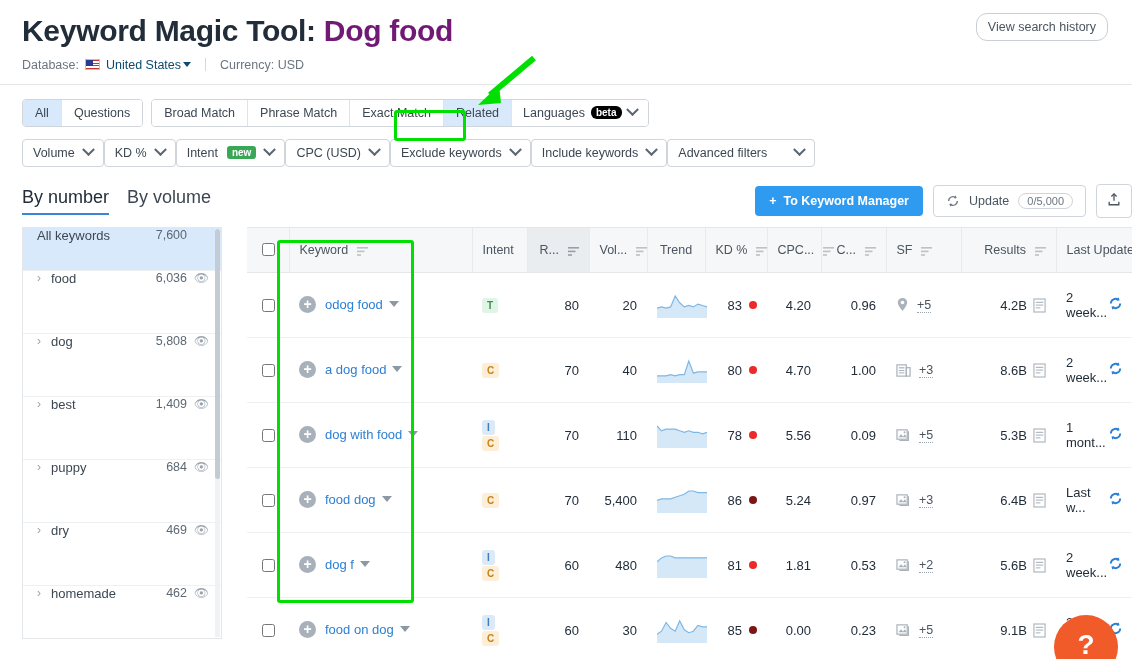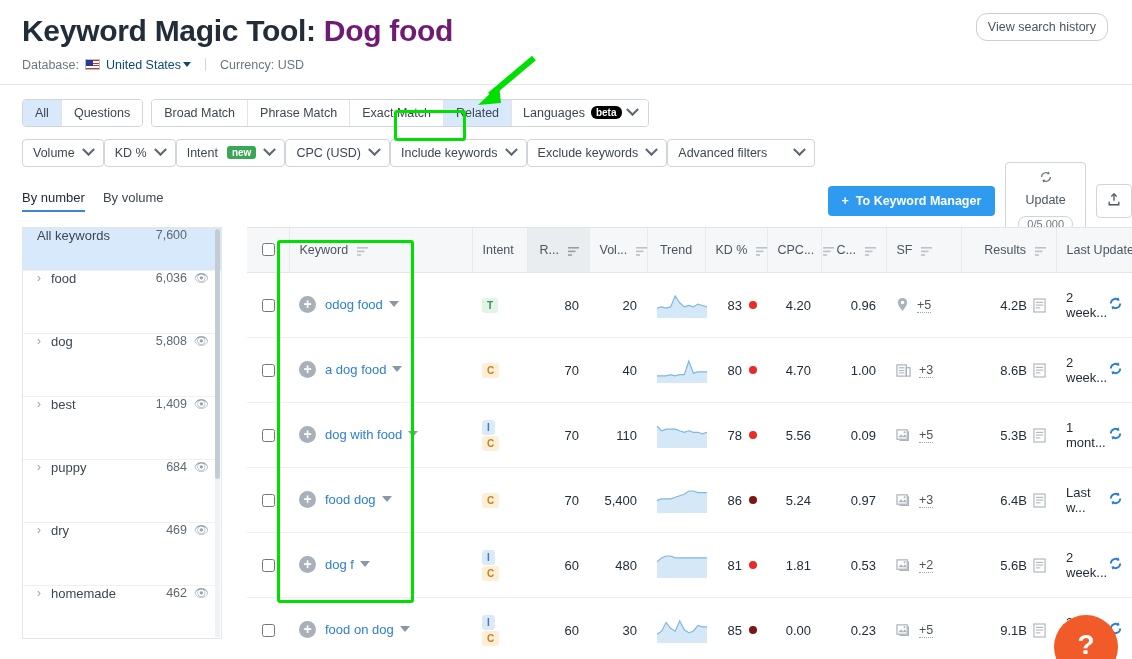--- a/index.html
+++ b/index.html
@@ -57,33 +57,33 @@
           background:#fff; padding:6px 10px; font-size:12.5px; color:#3d4752; cursor:pointer; white-space:nowrap; }
   .newbadge { background:#3aa757; color:#fff; font-size:10px; font-weight:bold; border-radius:3px; padding:1px 5px; }
 
   
   .anno-box { position:absolute; border:3px solid #00e000; border-radius:3px; pointer-events:none; z-index:40; }
   .anno-arrow { position:absolute; pointer-events:none; z-index:41; }
 
   
   .statsbar { display:flex; align-items:center; margin-top:17px; padding-left:22px; height:34px; }
   .segs { display:flex; gap:18px; width:200px; }
-  .seg { font-size:13px; color:#3d4752; cursor:pointer; padding-bottom:5px; }
+  .seg { font-size:18px; color:#3d4752; cursor:pointer; padding-bottom:5px; }
   .seg.on { border-bottom:2px solid #3a86d6; color:#222d3a; }
   .sumgroup { display:flex; align-items:center; gap:0; font-size:12.5px; color:#4a5560; margin-left:25px; }
   .sumgroup b { color:#222d3a; }
   .sumitem { padding:0 13px; }
   .sumitem:first-child { padding-left:0; }
   .sumsep { width:1px; height:14px; background:#d9dee2; }
   .actions { margin-left:auto; display:flex; align-items:center; gap:10px; padding-right:0; }
   .kmbtn { background:#2e9bf0; color:#fff; border:none; border-radius:4px; padding:8px 14px;
            font-size:12.5px; font-weight:bold; cursor:pointer; display:flex; align-items:center; gap:7px;
            font-family:inherit; }
   .updbtn { border:1px solid #cfd5da; border-radius:4px; background:#fff; padding:7px 12px; font-size:12.5px;
-            color:#4a5560; cursor:pointer; display:flex; align-items:center; gap:9px; font-family:inherit;flex-direction:column; }
+            color:#4a5560; cursor:pointer; display:flex; align-items:center; gap:9px; font-family:inherit; }
   .pill { border:1px solid #cfd5da; border-radius:9px; padding:1px 8px; font-size:11px; color:#6c7681; }
   .expbtn { border:1px solid #cfd5da; border-radius:4px; background:#fff; padding:7px 10px; cursor:pointer; }
 
   
   .split { display:flex; margin-top:9px; }
 
   .sidebar { width:200px; margin-left:22px; border:1px solid #e3e7ea; border-top:1px solid #e3e7ea;
              position:relative; height:412px; overflow:hidden; background:#fff; }
   .grp { display:flex; height:63px; padding:0 12px 0 14px; font-size:13px; color:#3d4752;
          border-bottom:1px solid #eef1f3; cursor:pointer; }
@@ -183,25 +183,25 @@
     <div class="fbtn">
       <span>Intent</span>
       <span class="newbadge">new</span>
         <i class="chev"></i>
       </div>
     <div class="fbtn">
       <span>CPC (USD)</span>
         <i class="chev"></i>
       </div>
     <div class="fbtn">
+      <span>Exclude keywords</span>
+        <i class="chev"></i>
+      </div>
+    <div class="fbtn">
       <span>Include keywords</span>
-        <i class="chev"></i>
-      </div>
-    <div class="fbtn">
-      <span>Exclude keywords</span>
         <i class="chev"></i>
       </div>
     <div class="fbtn" style="min-width:148px;justify-content:space-between">
       <span>Advanced filters</span>
         <i class="chev"></i>
       </div>
   </div>
 </div>
 
 <div class="statsbar">

